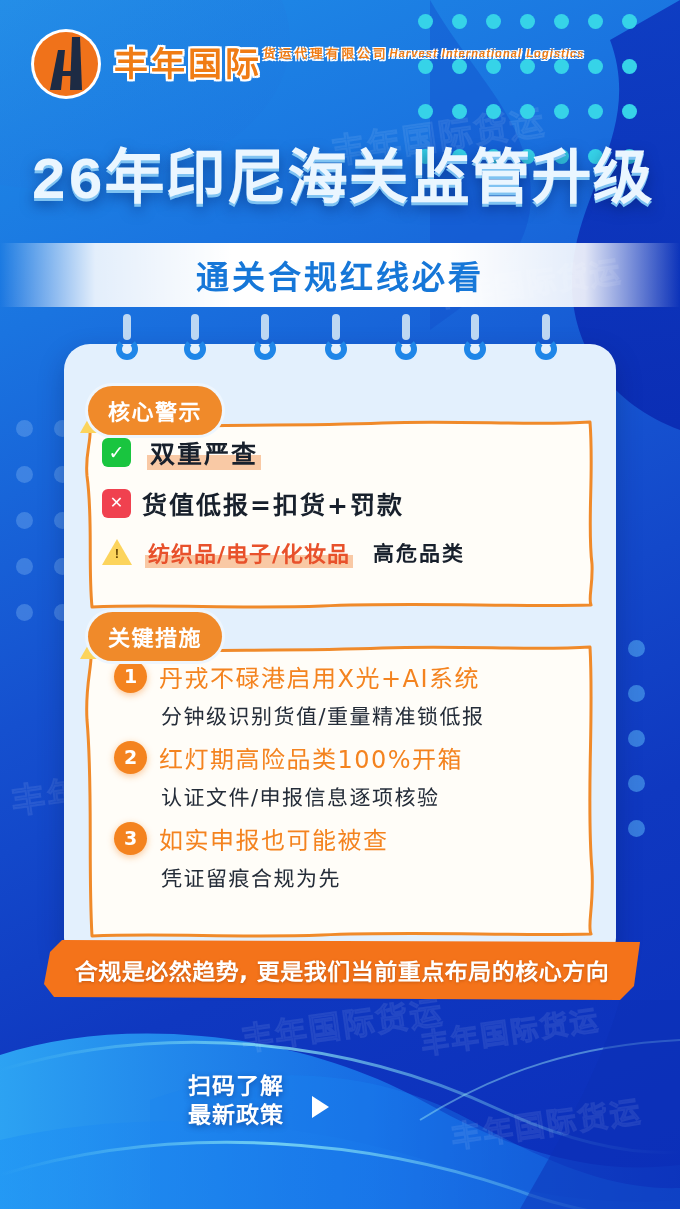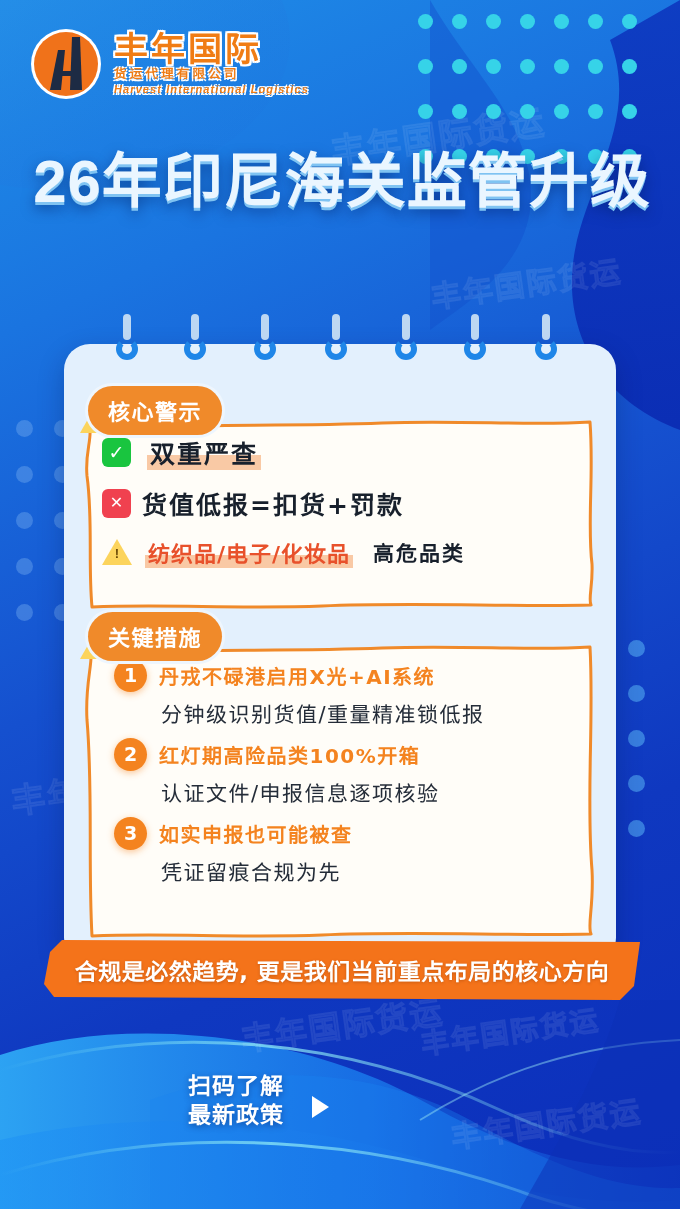--- a/index.html
+++ b/index.html
@@ -35,21 +35,21 @@
   .wm{ position:absolute; inset:0; overflow:hidden; opacity:.10; }
   .wm span{
     position:absolute; white-space:nowrap; color:#fff;
     font-weight:700; letter-spacing:2px;
     -webkit-text-stroke:1px rgba(255,255,255,.85); color:transparent;
   }
 
   
   .logo-row{ position:absolute; top:26px; left:28px; display:flex; align-items:center; gap:10px; z-index:6; }
   .logo-mark{ position:relative; width:76px; height:76px; flex:none; }
-  .logo-txt{ display:flex; flex-direction:column; gap:1px; }
+  .logo-txt{ display:flex; flex-direction:row; gap:1px; }
   .logo-cn{
     font-size:34px; font-weight:700; color:#f07c14; line-height:1;
     letter-spacing:3px;
     text-shadow:-2px -2px 0 #fff,2px -2px 0 #fff,-2px 2px 0 #fff,2px 2px 0 #fff,
                  0 -2px 0 #fff,0 2px 0 #fff,-2px 0 0 #fff,2px 0 0 #fff;
   }
   .logo-sub{
     font-size:12.5px; font-weight:700; color:#f07c14; letter-spacing:3.2px; line-height:1.15;
     text-shadow:-1.5px -1.5px 0 #fff,1.5px -1.5px 0 #fff,-1.5px 1.5px 0 #fff,1.5px 1.5px 0 #fff;
   }
@@ -58,21 +58,21 @@
     text-shadow:-1.5px -1.5px 0 #fff,1.5px -1.5px 0 #fff,-1.5px 1.5px 0 #fff,1.5px 1.5px 0 #fff;
     font-style:italic;
   }
 
   
   .title-main{
     position:absolute; top:152px; left:4px; right:0; text-align:center; z-index:6;
     font-size:60px; font-weight:800; line-height:1; letter-spacing:1px;
     color:#eaf6ff;
     text-shadow:0 3px 0 #7fc3f2, 0 6px 14px rgba(2,28,92,.55);
-    font-family:Liberation Sans, sans-serif;
+    font-family:Liberation Mono, monospace;
   }
   .subtitle-band{
     position:absolute; top:243px; left:0; width:100%; height:64px; z-index:5;
     background:linear-gradient(90deg,rgba(255,255,255,0) 0%,rgba(255,255,255,.88) 14%,
                #ffffff 34%,#ffffff 66%,rgba(255,255,255,.88) 86%,rgba(255,255,255,0) 100%);
     display:flex; align-items:center; justify-content:center;
   }
   .subtitle-band b{
     font-size:33px; font-weight:800; color:#1677d8; letter-spacing:3px;
     font-family:"DejaVu Sans","Liberation Sans",sans-serif;
@@ -166,21 +166,21 @@
   
   .mrow{ display:flex; align-items:center; }
   .num{
     width:33px; height:33px; border-radius:50%; background:#f4831f; flex:none;
     display:flex; align-items:center; justify-content:center;
     color:#fff; font-size:19px; font-weight:800; line-height:1;
     box-shadow:0 2px 7px rgba(244,131,31,.45);
     font-family:"DejaVu Sans","Liberation Sans",sans-serif;
   }
   .m-head{
-    font-size:20px; font-weight:700; color:#f4831f; letter-spacing:1.5px;
+    font-size:24px; font-weight:400; color:#f4831f; letter-spacing:1.5px;
     font-family:"DejaVu Sans","Liberation Sans",sans-serif;
   }
   .m-sub{
     font-size:21px; font-weight:500; color:#242c38; letter-spacing:1.5px;
     font-family:"DejaVu Sans","Liberation Sans",sans-serif;
   }
 
   
   .banner{ position:absolute; left:44px; top:940px; width:596px; height:60px; z-index:8; }
   .banner svg{ position:absolute; inset:0; width:100%; height:100%; }
@@ -337,20 +337,23 @@
       </svg>
     </div>
     <div class="logo-txt">
       <div class="logo-cn">丰年国际</div>
       <div class="logo-sub">货运代理有限公司</div>
       <div class="logo-en">Harvest International Logistics</div>
     </div>
   </div>
 
   <div class="title-main">26年印尼海关监管升级</div>
+  <div class="subtitle-band">
+    <b>通关合规红线必看</b>
+  </div>
 
   <div class="card">
 
     <div class="rings">
       <div class="ring" style="left:52px;">
           <span class="stem"></span>
           <span class="hook"></span>
         </div>
       <div class="ring" style="left:120px;">
           <span class="stem"></span>

